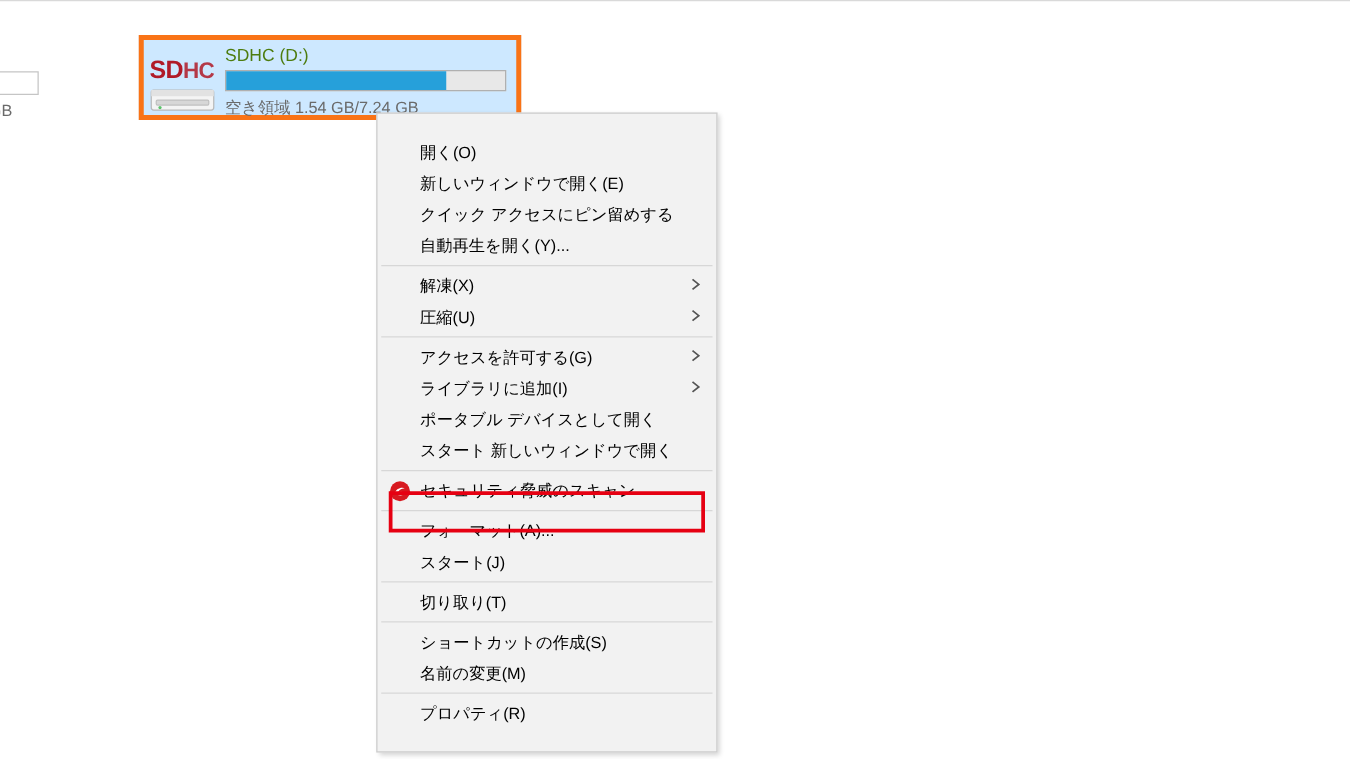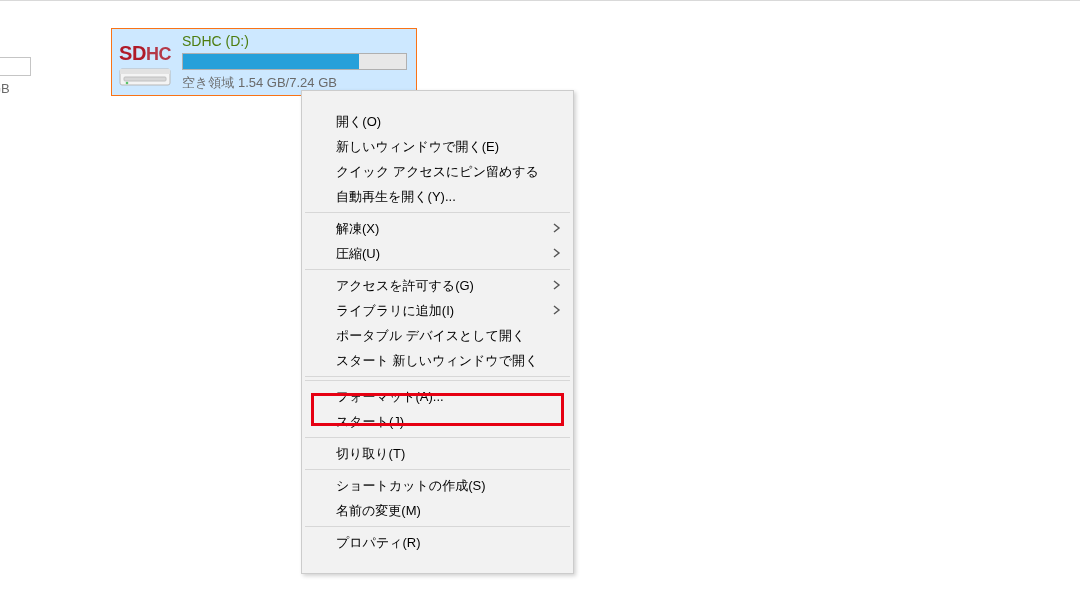--- a/index.html
+++ b/index.html
@@ -45,21 +45,21 @@
   }
 
   
   .drive-tile {
     position: absolute;
     left: 111px;
     top: 28px;
     width: 306px;
     height: 68px;
     background: #cde8ff;
-    border: 1px solid #f97316;
+    border: 4px solid #f97316;
     display: flex;
     align-items: flex-start;
     padding: 2px 8px 2px 4px;
     box-sizing: border-box;
   }
   .drive-icon-wrap {
     width: 58px;
     height: 58px;
     display: flex;
     flex-direction: column;
@@ -220,20 +220,29 @@
           <path d="M1 1 L6 5 L1 9" fill="none" stroke="#555" stroke-width="1.4"></path>
         </svg></span>
     </div>
     <div class="menu-item">
       <span>ポータブル デバイスとして開く</span>
     </div>
     <div class="menu-item">
       <span>スタート 新しいウィンドウで開く</span>
     </div>
     <div class="menu-sep"></div>
+    <div class="menu-item">
+      <span class="menu-icon">
+        <svg width="18" height="18" viewBox="0 0 18 18">
+          <circle cx="9" cy="9" r="8" fill="#d71920"></circle>
+          <path d="M5 11 C5 7, 11 5, 13 7 C12 6.5, 8 7.5, 7.5 10 C10 9, 12 9.5, 12 11 C12 12.5, 8 13, 5 11 Z" fill="#ffffff"></path>
+        </svg>
+      </span>
+      <span>セキュリティ脅威のスキャン</span>
+    </div>
     <div class="menu-sep"></div>
     <div class="menu-item">
       <span>フォーマット(A)...</span>
     </div>
     <div class="menu-item">
       <span>スタート(J)</span>
     </div>
     <div class="menu-sep"></div>
     <div class="menu-item">
       <span>切り取り(T)</span>

